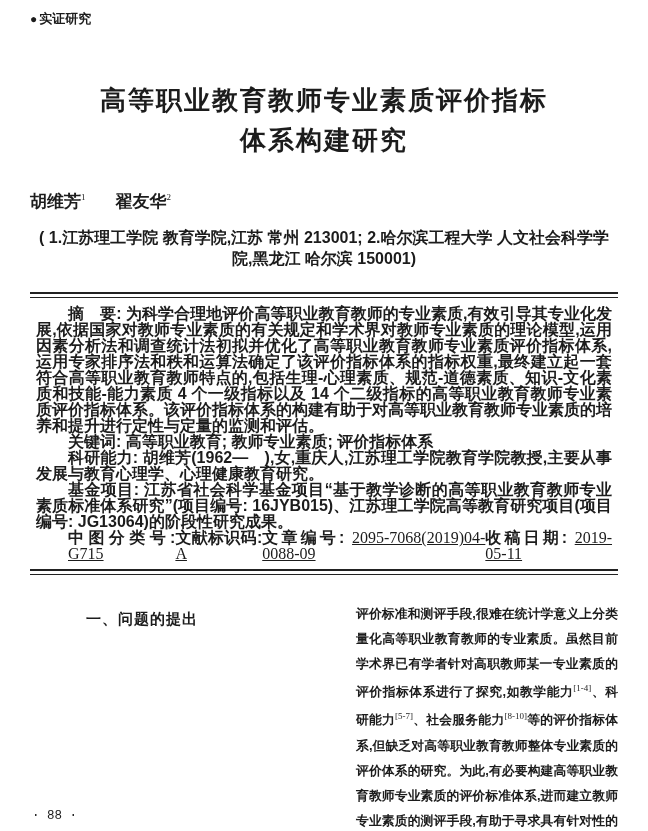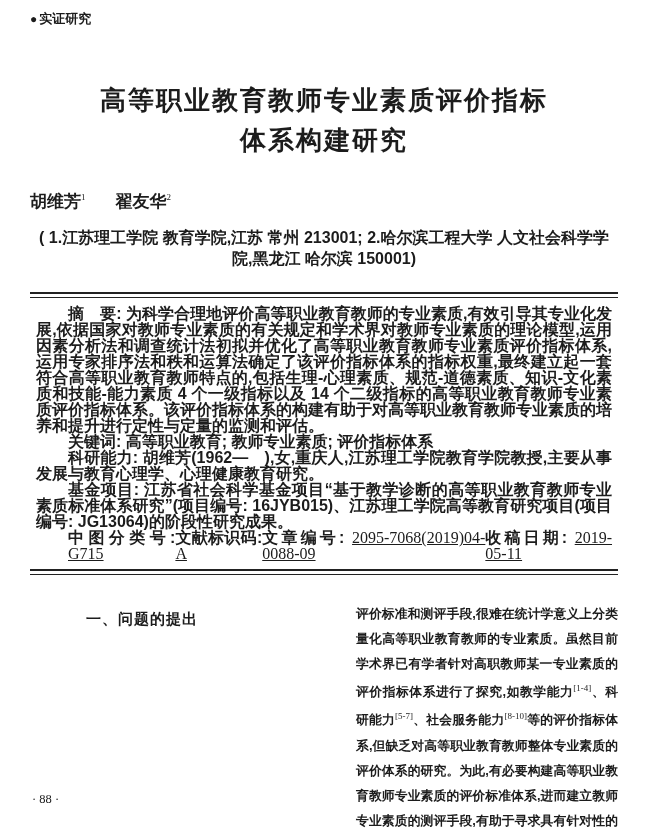--- a/index.html
+++ b/index.html
@@ -22,22 +22,22 @@
   .meta{padding:8px 6px 5px 6px;font-size:16px;line-height:16px;font-weight:bold;text-align:justify;}
   .meta p{margin:0;text-indent:2em;}
   .meta .lat{font-family:"Liberation Serif",serif;font-weight:normal;text-decoration:underline;}
   .meta-row{display:flex;justify-content:space-between;text-indent:0 !important;}
   .meta-row .cell:first-child{margin-left:2em;}
   .columns{display:flex;gap:24px;margin-top:26px;margin-left:40px;}
   .col{width:287px;font-size:12.8px;line-height:25px;text-align:justify;font-weight:bold;}
   .col h2{font-size:15px;font-weight:bold;margin:5px 0 13px 0;padding-left:16px;letter-spacing:1px;}
   .col p{margin:0;}
   .col .indent{text-indent:2em;}
-  .pagenum{position:absolute;left:32px;bottom:24px;font-size:12.5px;
-    font-family:Liberation Serif, serif;font-weight:normal;color:#1c1c1c;}
+  .pagenum{position:absolute;left:32px;bottom:8px;font-size:12.5px;
+    font-family:Liberation Mono, monospace;font-weight:normal;color:#1c1c1c;}
 </style>
 </head>
 <body>
 
 <div class="page">
 
   <div class="topic">
     <span class="bullet">●</span>
     <span>实证研究</span>
   </div>

